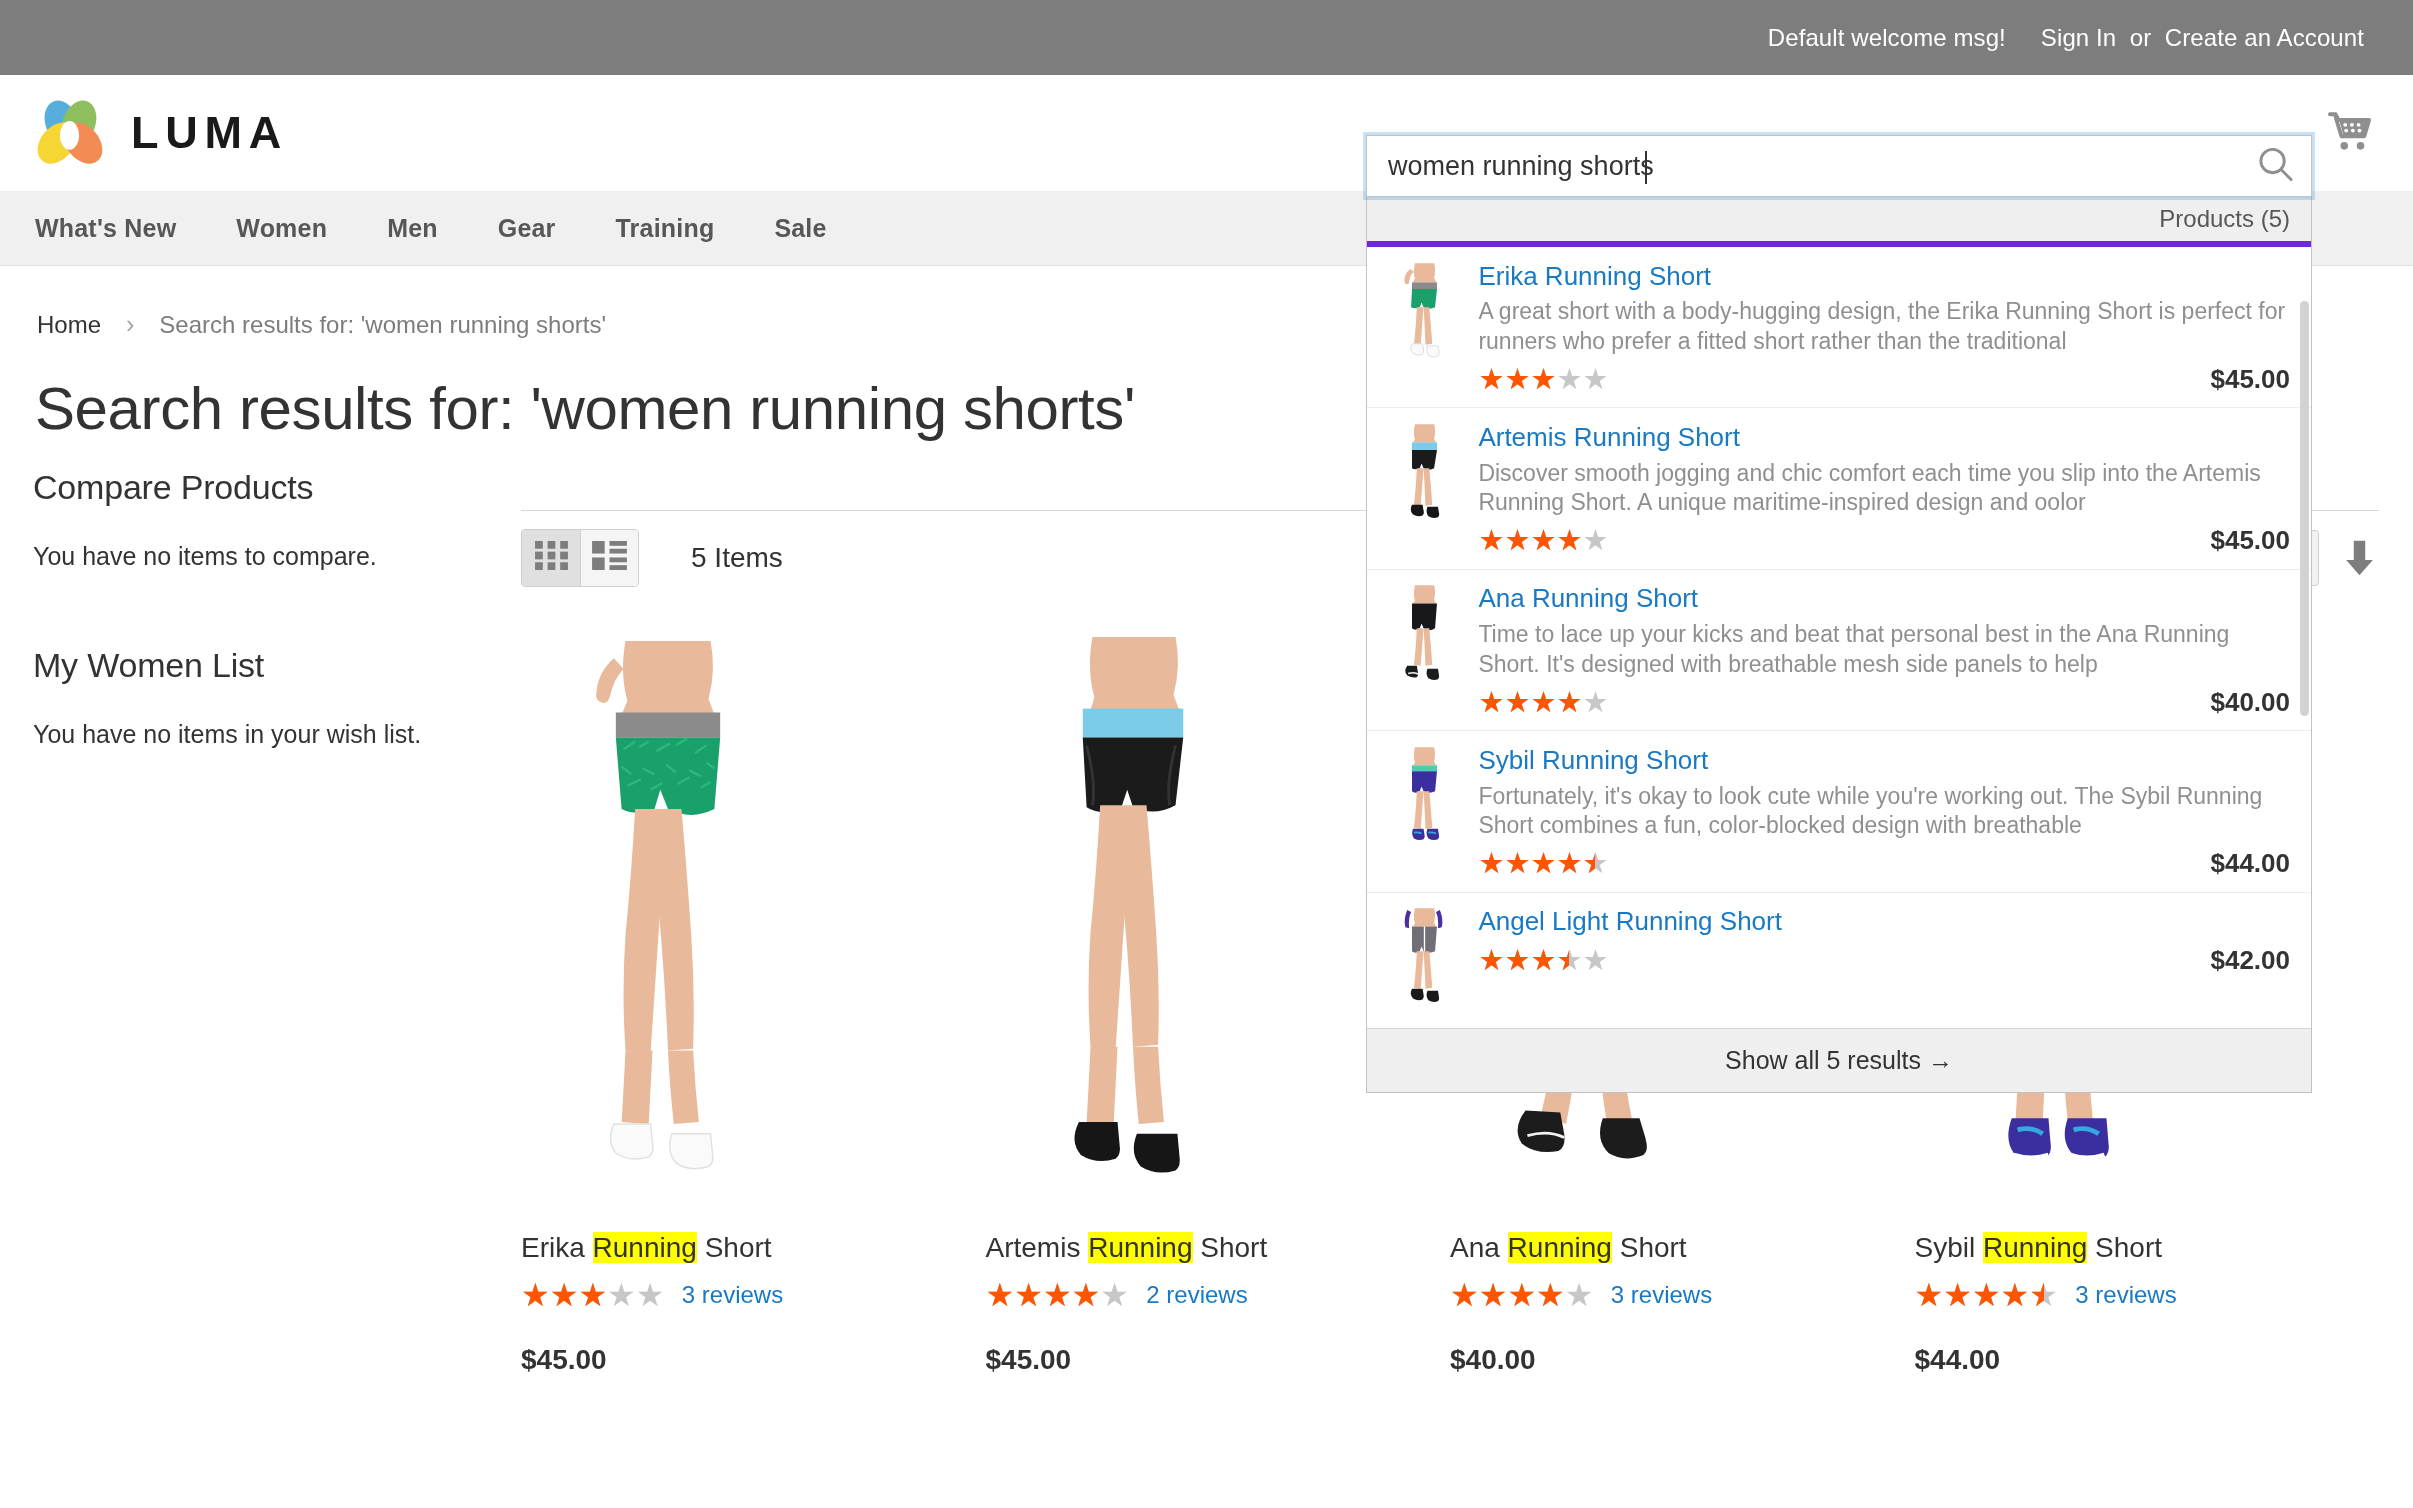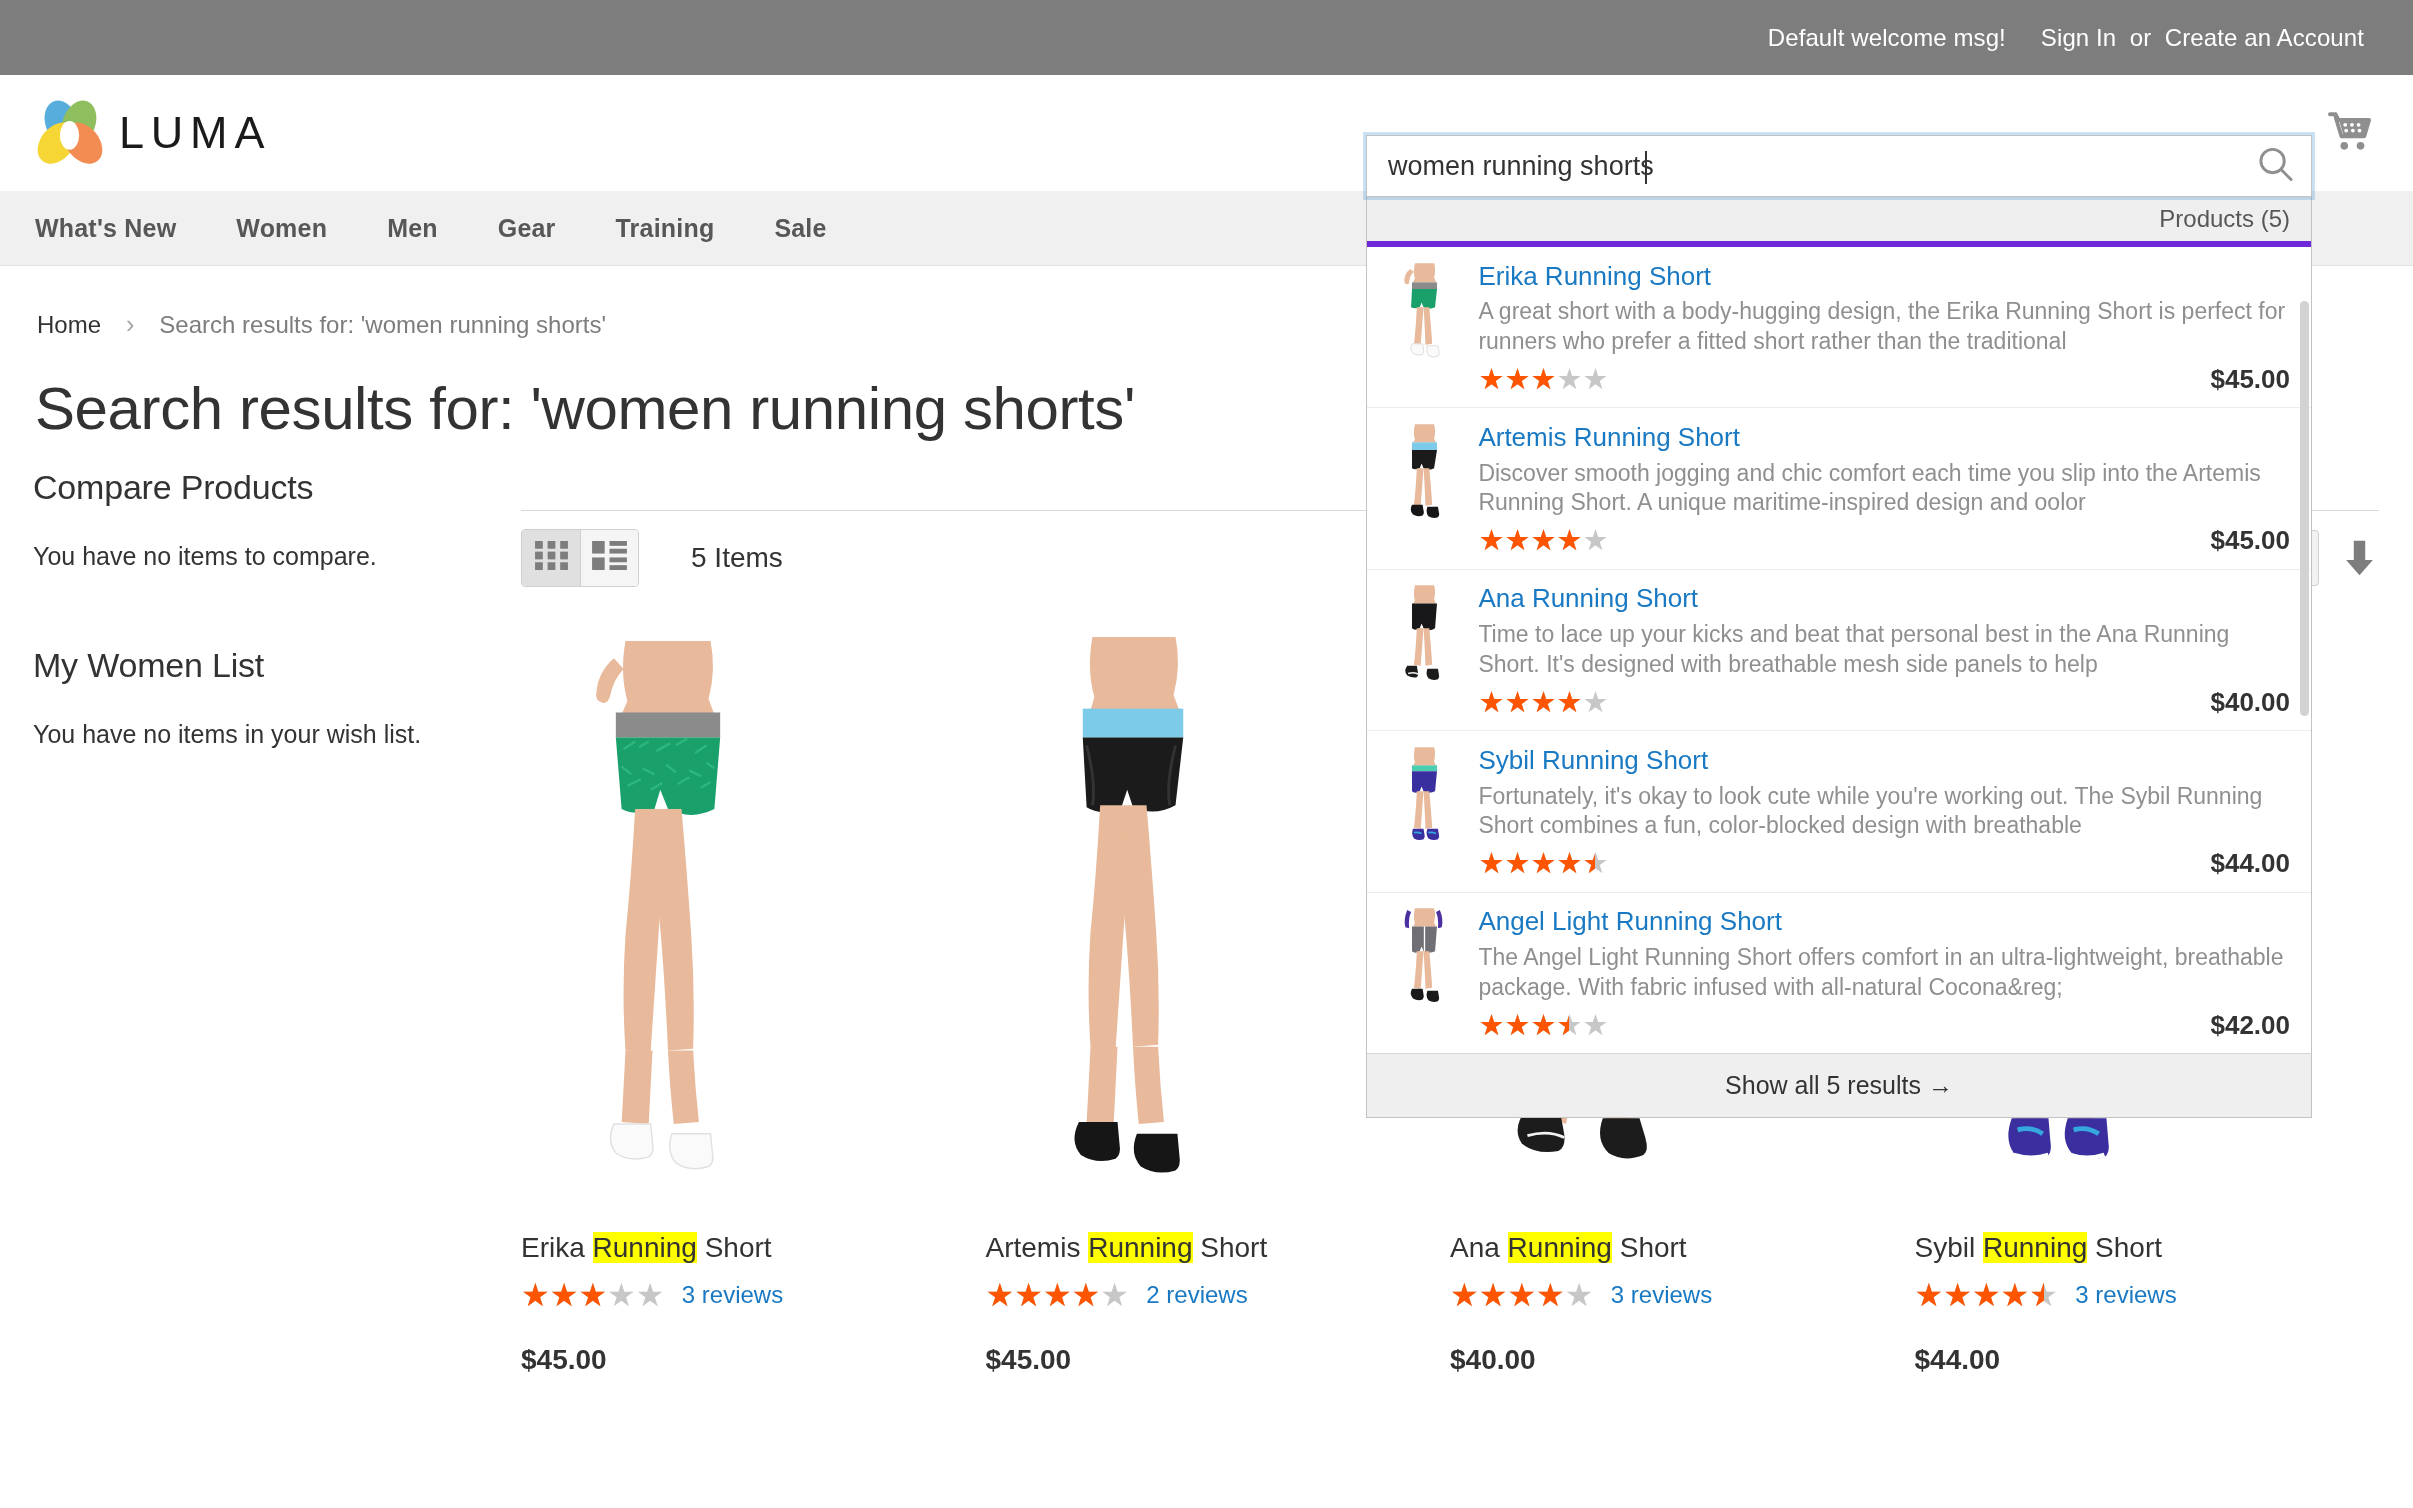--- a/index.html
+++ b/index.html
@@ -25,22 +25,22 @@
   .topbar .sep { margin: 0 13.5px; font-weight: 400; }
 
   
   .header {
     position: relative; height: 116px; background: #fff;
     display: flex; align-items: center;
   }
   .logo { display: flex; align-items: center; margin-left: 33px; }
   .logo-mark { position: relative; width: 73px; height: 73px; }
   .logo-text {
-    margin-left: 13px; font-size: 45px; letter-spacing: 6.8px;
-    color: #1a1a1a; font-weight: 400; font-family: "Liberation Sans", sans-serif;
+    margin-left: 25px; font-size: 45px; letter-spacing: 6.8px;
+    color: #1a1a1a; font-weight: 700; font-family: "Liberation Sans", sans-serif;
   }
   .cart-wrap {
     position: absolute; right: 37px; top: 50%; transform: translateY(-50%);
     width: 54px; height: 54px; display: flex; align-items: center; justify-content: center;
   }
 
   
   .nav {
     height: 75px; background: #f0f0f0; border-bottom: 1px solid #e3e3e3;
     display: flex; align-items: center; padding-left: 35px;
@@ -579,21 +579,20 @@
             <path d="M25 21 h26 l-2 26 q-6 3 -12 0 l-2 -5 l-2 5 q-5 3 -8 0z" fill="#6f6f75"></path>
             <path d="M38 21 v26" stroke="#fff" stroke-width="1.4"></path>
             <path d="M30 47 q-1 22 -3 38 l7 1 q2 -26 3 -39z" fill="#e8b99a"></path>
             <path d="M43 47 q2 22 3 38 l-7 1 q-1 -26 -2 -39z" fill="#e8b99a"></path>
             <path d="M25 86 q-3 6 1 10 q5 3 10 1 q2 -2 1 -5 l-1 -6z" fill="#1a1a1a"></path>
             <path d="M41 88 q-2 6 1 10 q5 3 10 1 q2 -2 1 -5 l-1 -6z" fill="#1a1a1a"></path>
           </svg>
         </div>
         <div class="ac-body">
           <div class="ac-title">Angel Light Running Short</div>
-          <div class="ac-desc">The Angel Light Running Short offers comfort in an ultra-lightweight, breathable package. With fabric infused with all-natural Cocona&amp;reg;</div>
           <div class="ac-meta">
             <span class="stars" style="font-size: 29px;">
               <span class="back">★★★★★</span>
               <span class="front" style="width: 70%;">★★★★★</span>
             </span>
             <span class="ac-price">$42.00</span>
           </div>
         </div>
       </div>
 

